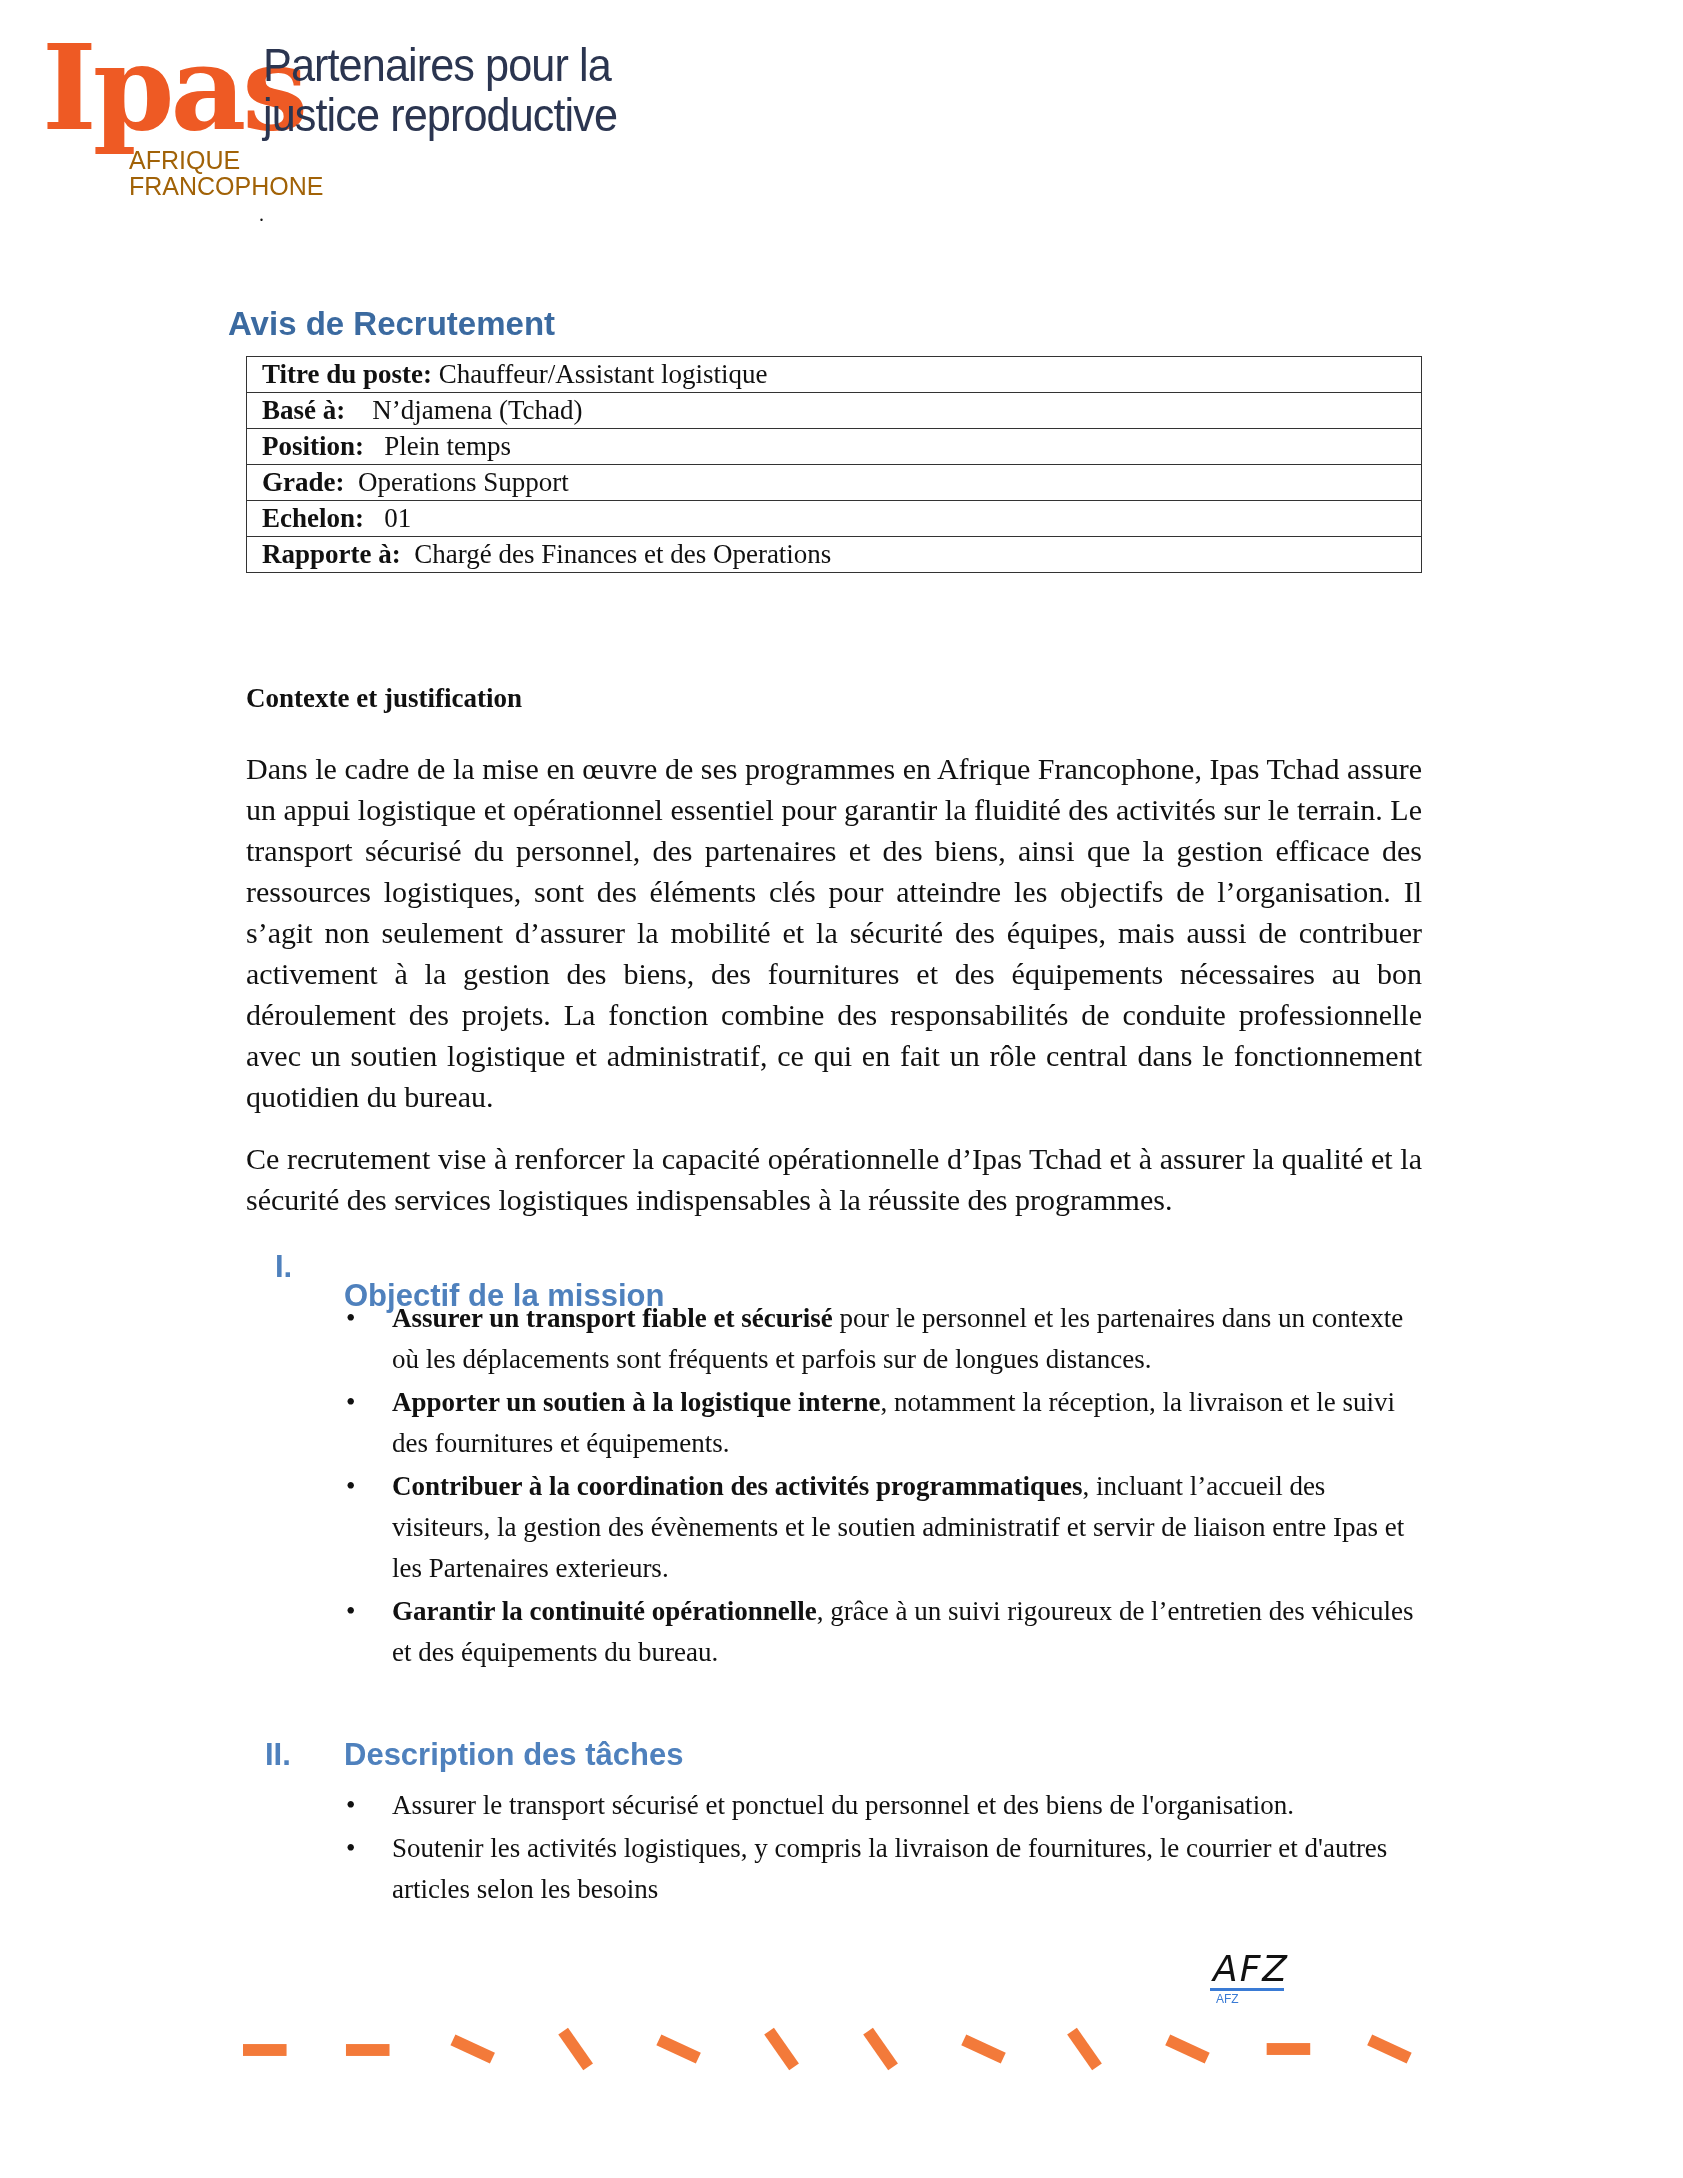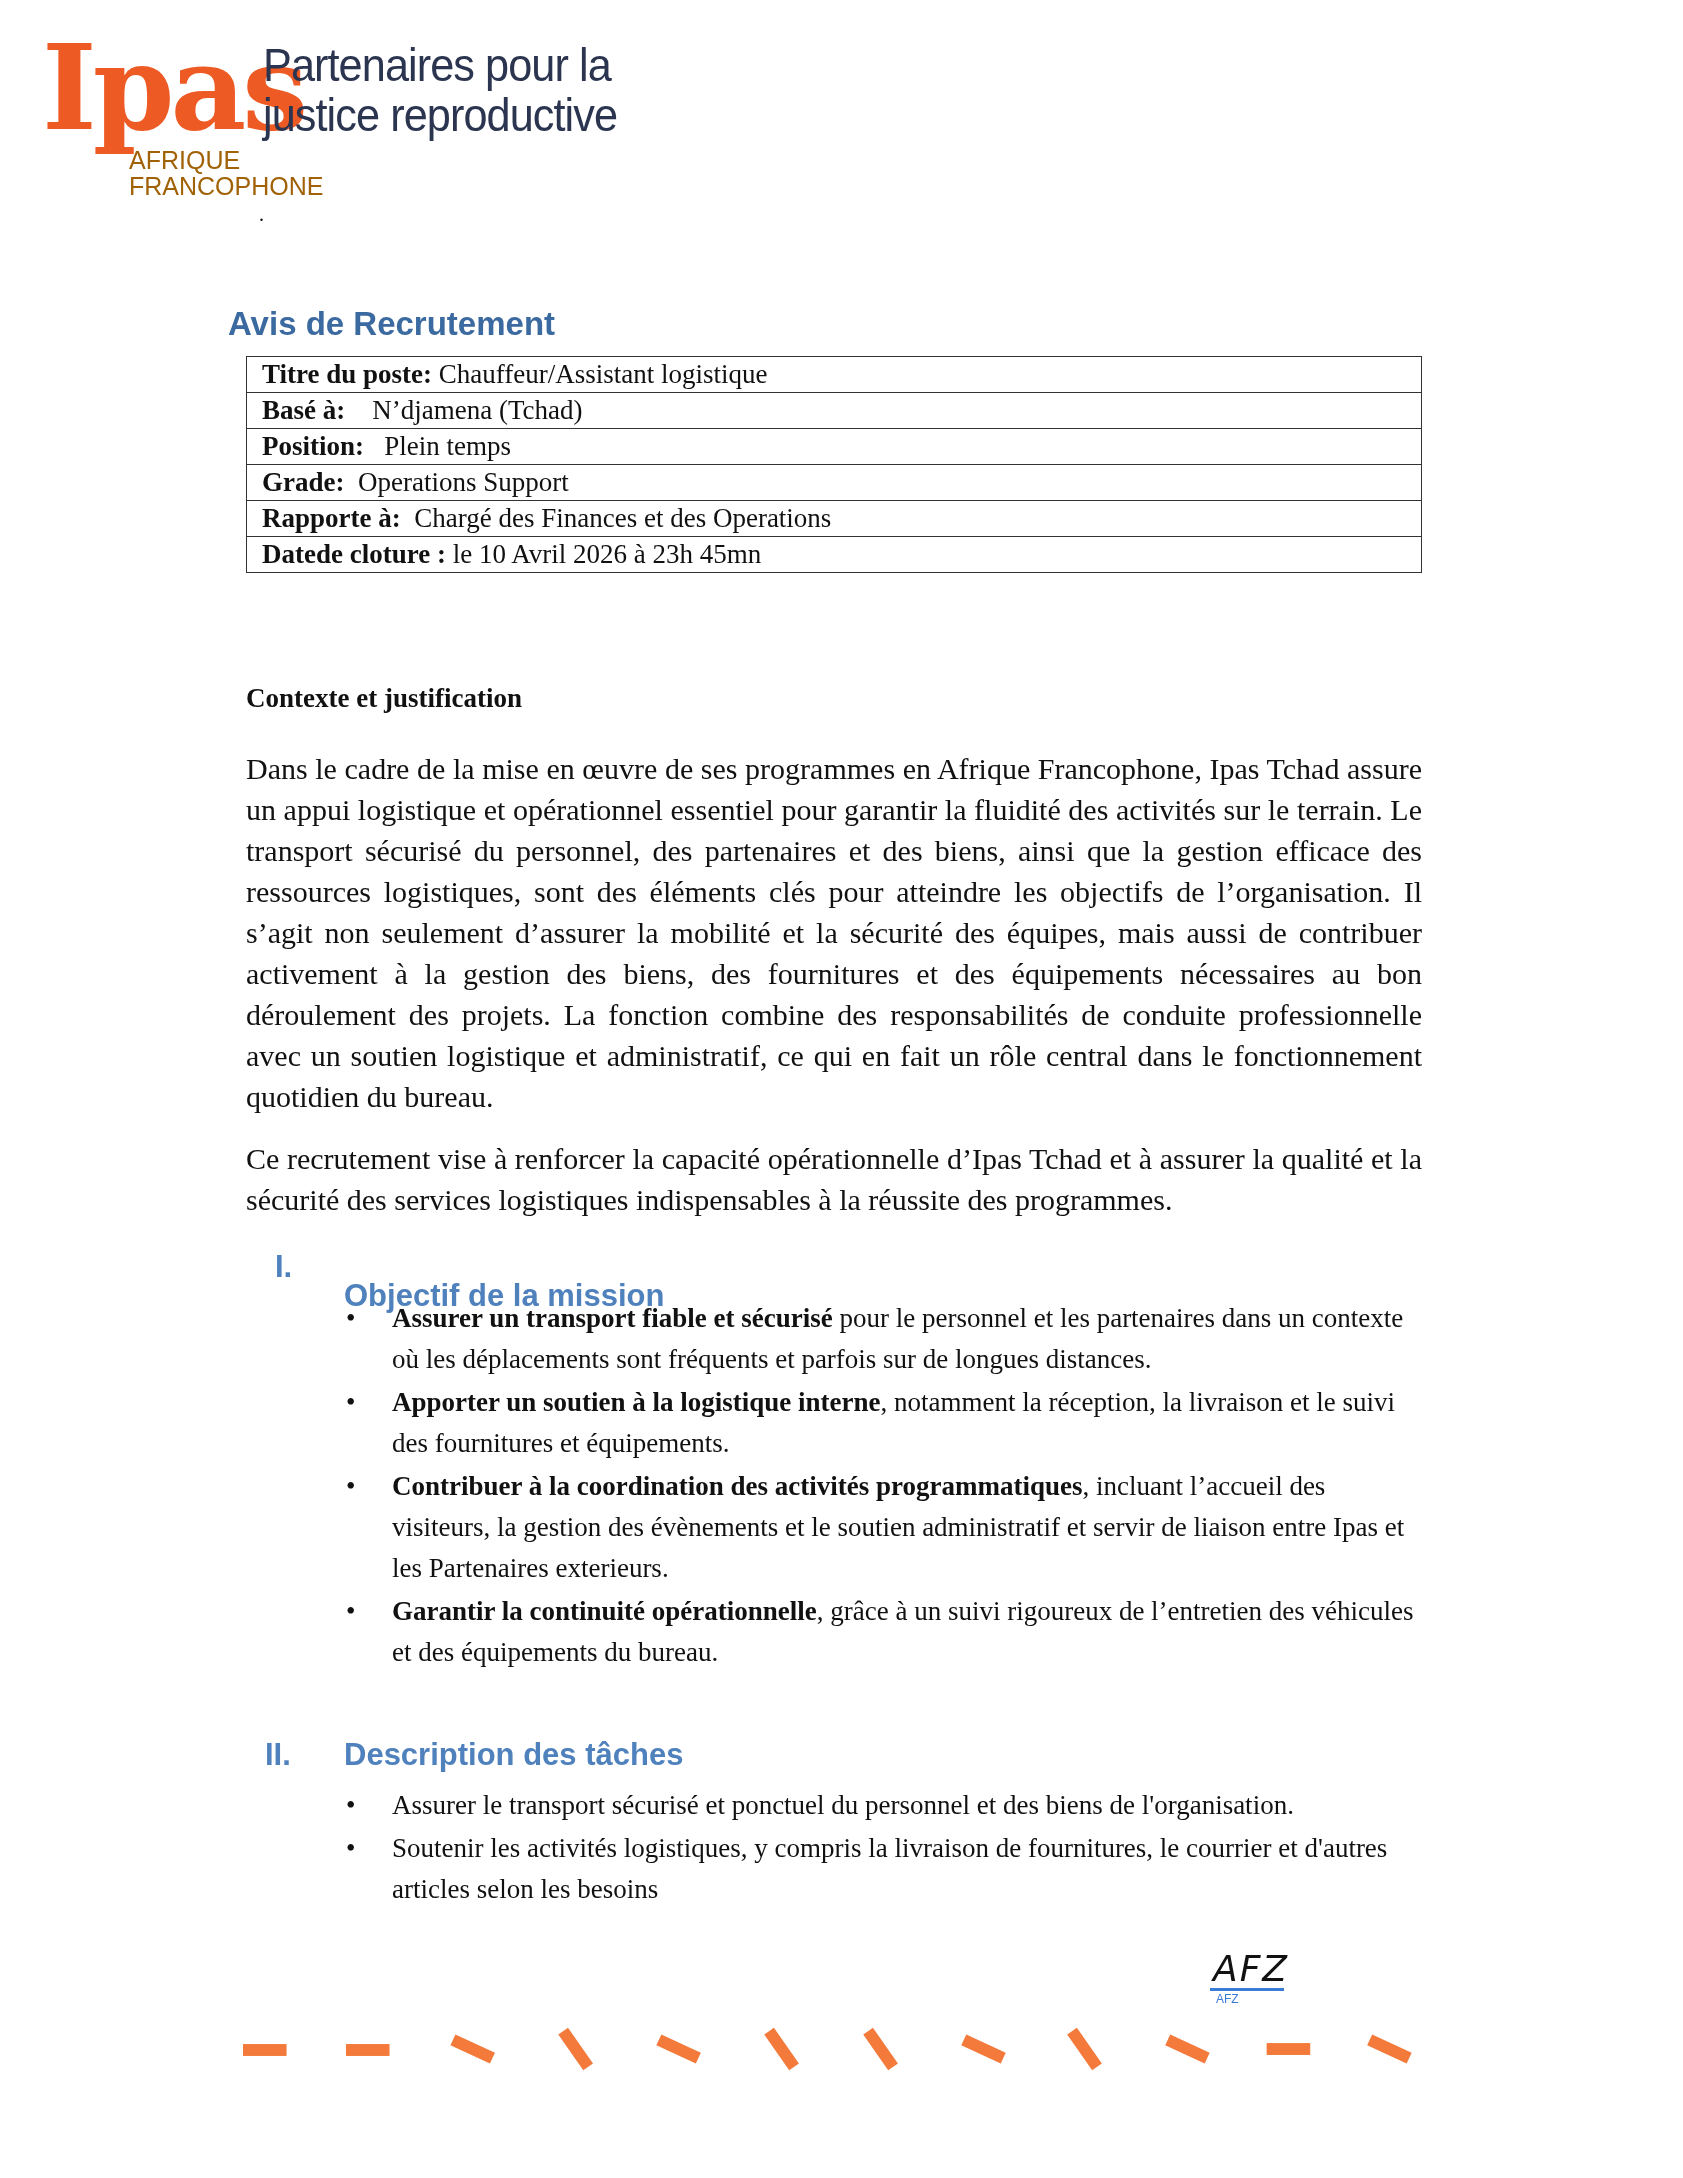--- a/index.html
+++ b/index.html
@@ -49,24 +49,24 @@
     <tr>
         <td><b>Basé à:</b>&nbsp;&nbsp;&nbsp; <span>N’djamena (Tchad)</span></td>
       </tr>
     <tr>
         <td><b>Position:</b>&nbsp;&nbsp; <span>Plein temps</span></td>
       </tr>
     <tr>
         <td><b>Grade:</b>&nbsp; <span>Operations Support</span></td>
       </tr>
     <tr>
-        <td><b>Rapporte à:</b>&nbsp; <span>Chargé des Finances et des Operations</span></td>
+        <td><b>Echelon:</b>&nbsp;&nbsp; <span>01</span></td>
       </tr>
     <tr>
-        <td><b>Datede cloture :</b> <span>le 10 Avril 2026 à 23h 45mn</span></td>
+        <td><b>Rapporte à:</b>&nbsp; <span>Chargé des Finances et des Operations</span></td>
       </tr>
   </tbody>
 </table>
 
 <div class="abs h-ctx">Contexte et justification</div>
 <div class="abs para" style="top:748px;">Dans le cadre de la mise en œuvre de ses programmes en Afrique Francophone, Ipas Tchad assure un appui logistique et opérationnel essentiel pour garantir la fluidité des activités sur le terrain. Le transport sécurisé du personnel, des partenaires et des biens, ainsi que la gestion efficace des ressources logistiques, sont des éléments clés pour atteindre les objectifs de l’organisation. Il s’agit non seulement d’assurer la mobilité et la sécurité des équipes, mais aussi de contribuer activement à la gestion des biens, des fournitures et des équipements nécessaires au bon déroulement des projets. La fonction combine des responsabilités de conduite professionnelle avec un soutien logistique et administratif, ce qui en fait un rôle central dans le fonctionnement quotidien du bureau.</div>
 <div class="abs para" style="top:1138px;">Ce recrutement vise à renforcer la capacité opérationnelle d’Ipas Tchad et à assurer la qualité et la sécurité des services logistiques indispensables à la réussite des programmes.</div>
 
 <div class="abs" style="left:275px; top:1249px;">
   <span class="sec-num">I.</span>

